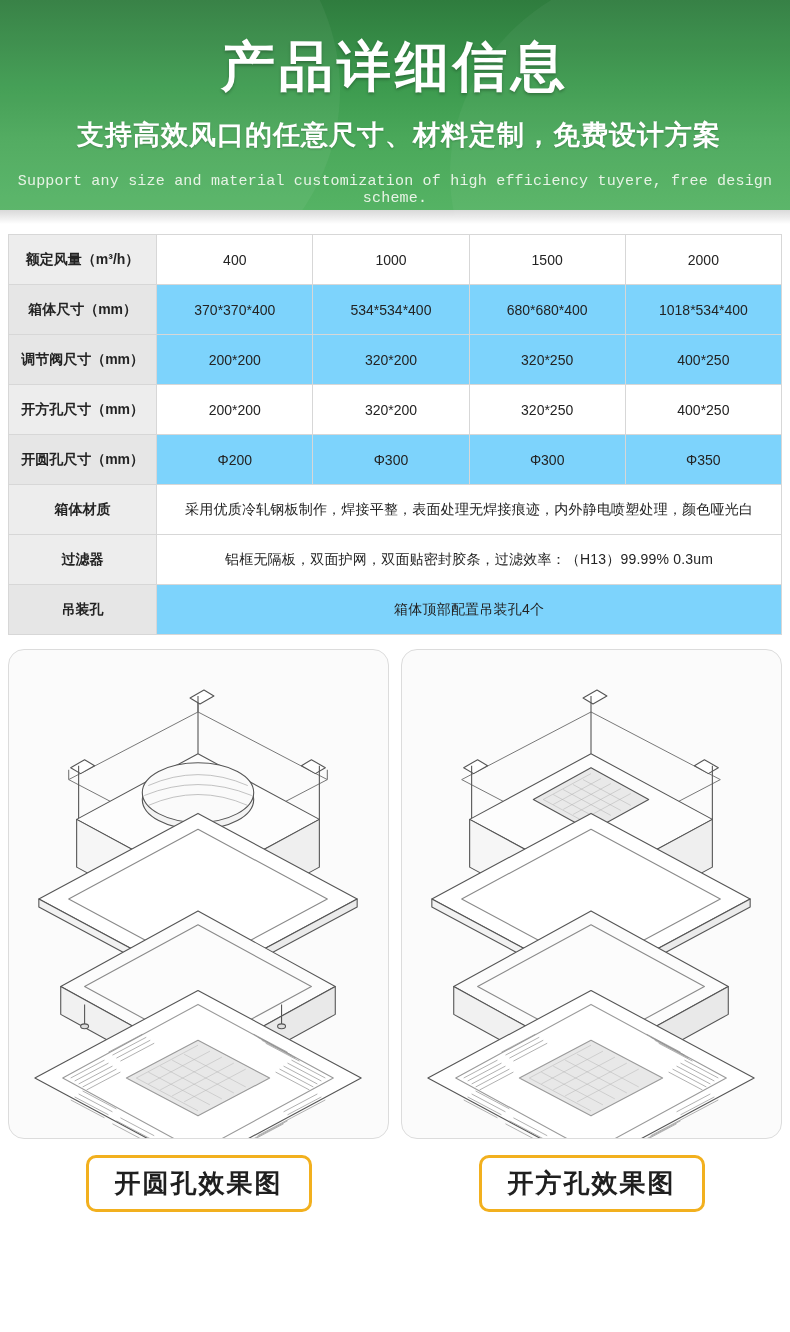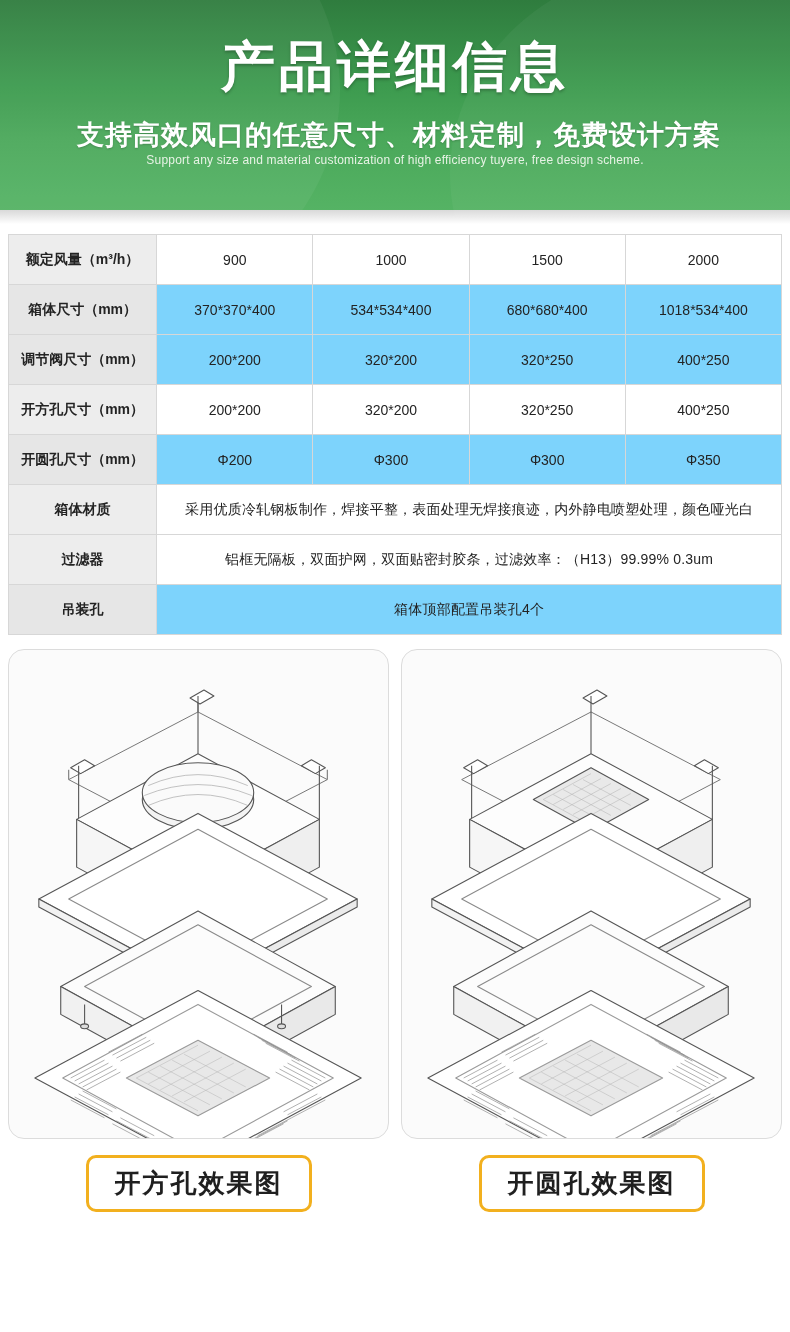--- a/index.html
+++ b/index.html
@@ -58,24 +58,25 @@
   .banner-sub {
     margin-top: 22px;
     font-size: 27px;
     font-weight: bold;
     color: #ffffff;
     letter-spacing: 1px;
     text-shadow: 0 1px 2px rgba(0,0,0,0.2);
     padding-left: 8px;
   }
   .banner-en {
-    margin-top: 0;
-    font-size: 12px;
+    margin-top: 20px;
+    font-size: 15px;
     color: #e7f3e5;
     letter-spacing: 0.2px;
+    font-family: Liberation Mono, monospace;
   }
   .banner-strip {
     position: absolute;
     left: 0; bottom: 0;
     width: 790px; height: 14px;
     background: linear-gradient(180deg, #d9d9d9 0%, #efefef 60%, #ffffff 100%);
   }
 
   
   .table-wrap {
@@ -163,21 +164,21 @@
       <div class="banner-en">Support any size and material customization of high efficiency tuyere, free design scheme.</div>
     </div>
     <div class="banner-strip"></div>
   </div>
 
   <div class="table-wrap">
     <table class="spec">
       <tbody id="spec-body">
           <tr>
             <td class="head">额定风量（m³/h）</td>
-            <td class="cw">900</td>
+            <td class="cw">400</td>
             <td class="cw">1000</td>
             <td class="cw">1500</td>
             <td class="cw">2000</td>
           </tr>
           <tr class="alt">
             <td class="head">箱体尺寸（mm）</td>
             <td class="cw">370*370*400</td>
             <td class="cw">534*534*400</td>
             <td class="cw">680*680*400</td>
             <td class="cw">1018*534*400</td>
@@ -332,20 +333,20 @@
             <path d="M284 470 L318 452 M280 467 L314 449 M276 464 L310 446"></path>
           </g>
         </g>
       </svg>
     </div>
 
   </div>
 
   <div class="labels">
     <div class="label-cell">
+      <span class="tag">开圆孔效果图</span>
+    </div>
+    <div class="label-cell">
       <span class="tag">开方孔效果图</span>
     </div>
-    <div class="label-cell">
-      <span class="tag">开圆孔效果图</span>
-    </div>
   </div>
 
 </div>
 
 </body></html>

